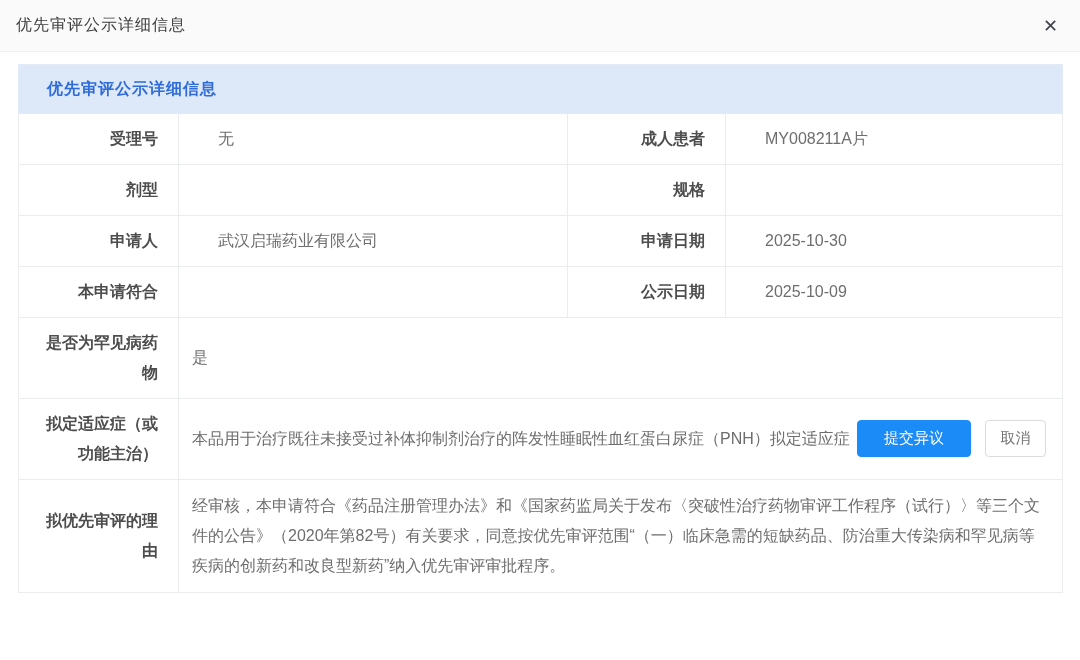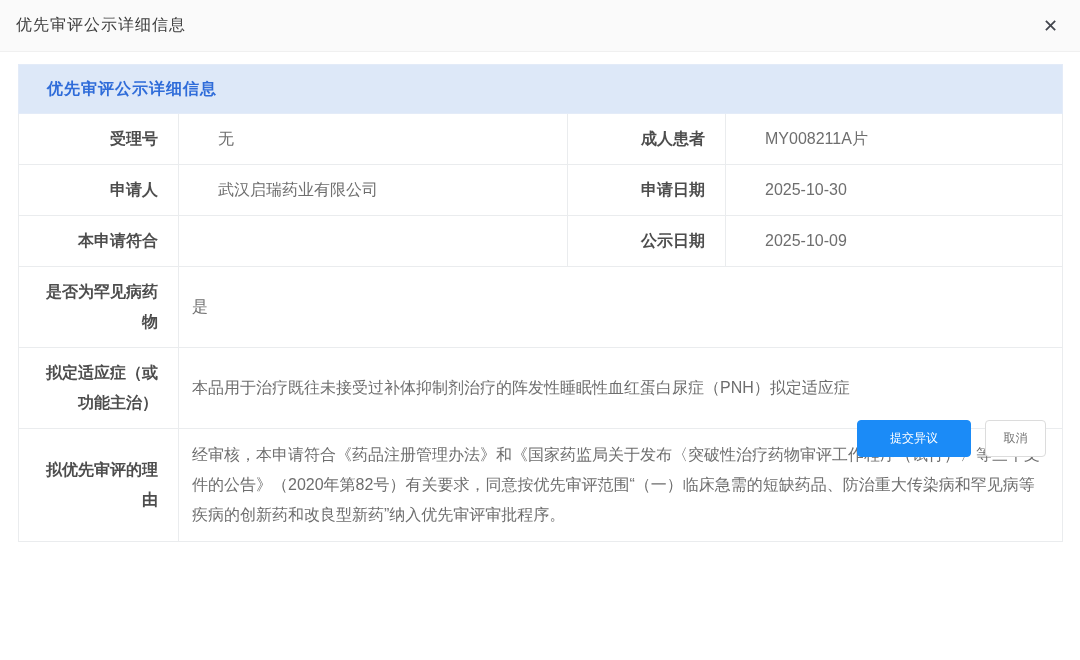--- a/index.html
+++ b/index.html
@@ -79,21 +79,21 @@
   .dialog-footer {
     position: absolute;
     right: 34px;
     bottom: 15px;
     display: flex;
     gap: 14px;
     align-items: center;
   }
   .btn {
     height: 37px;
-    font-size: 12px;
+    font-size: 15px;
     border-radius: 4px;
     cursor: pointer;
     font-family: inherit;
   }
   .btn-primary {
     width: 114px;
     background: #1b8bf7;
     border: 1px solid #1b8bf7;
     color: #ffffff;
   }
@@ -127,20 +127,26 @@
         <td colspan="4">优先审评公示详细信息</td>
       </tr>
 
       <tr class="r-std">
         <td class="lbl">受理号</td>
         <td class="val">无</td>
         <td class="lbl">成人患者</td>
         <td class="val">MY008211A片</td>
       </tr>
 
+      <tr class="r-std">
+        <td class="lbl">剂型</td>
+        <td class="val"></td>
+        <td class="lbl">规格</td>
+        <td class="val"></td>
+      </tr>
 
       <tr class="r-std">
         <td class="lbl">申请人</td>
         <td class="val">武汉启瑞药业有限公司</td>
         <td class="lbl">申请日期</td>
         <td class="val">2025-10-30</td>
       </tr>
 
       <tr class="r-std">
         <td class="lbl">本申请符合</td>

